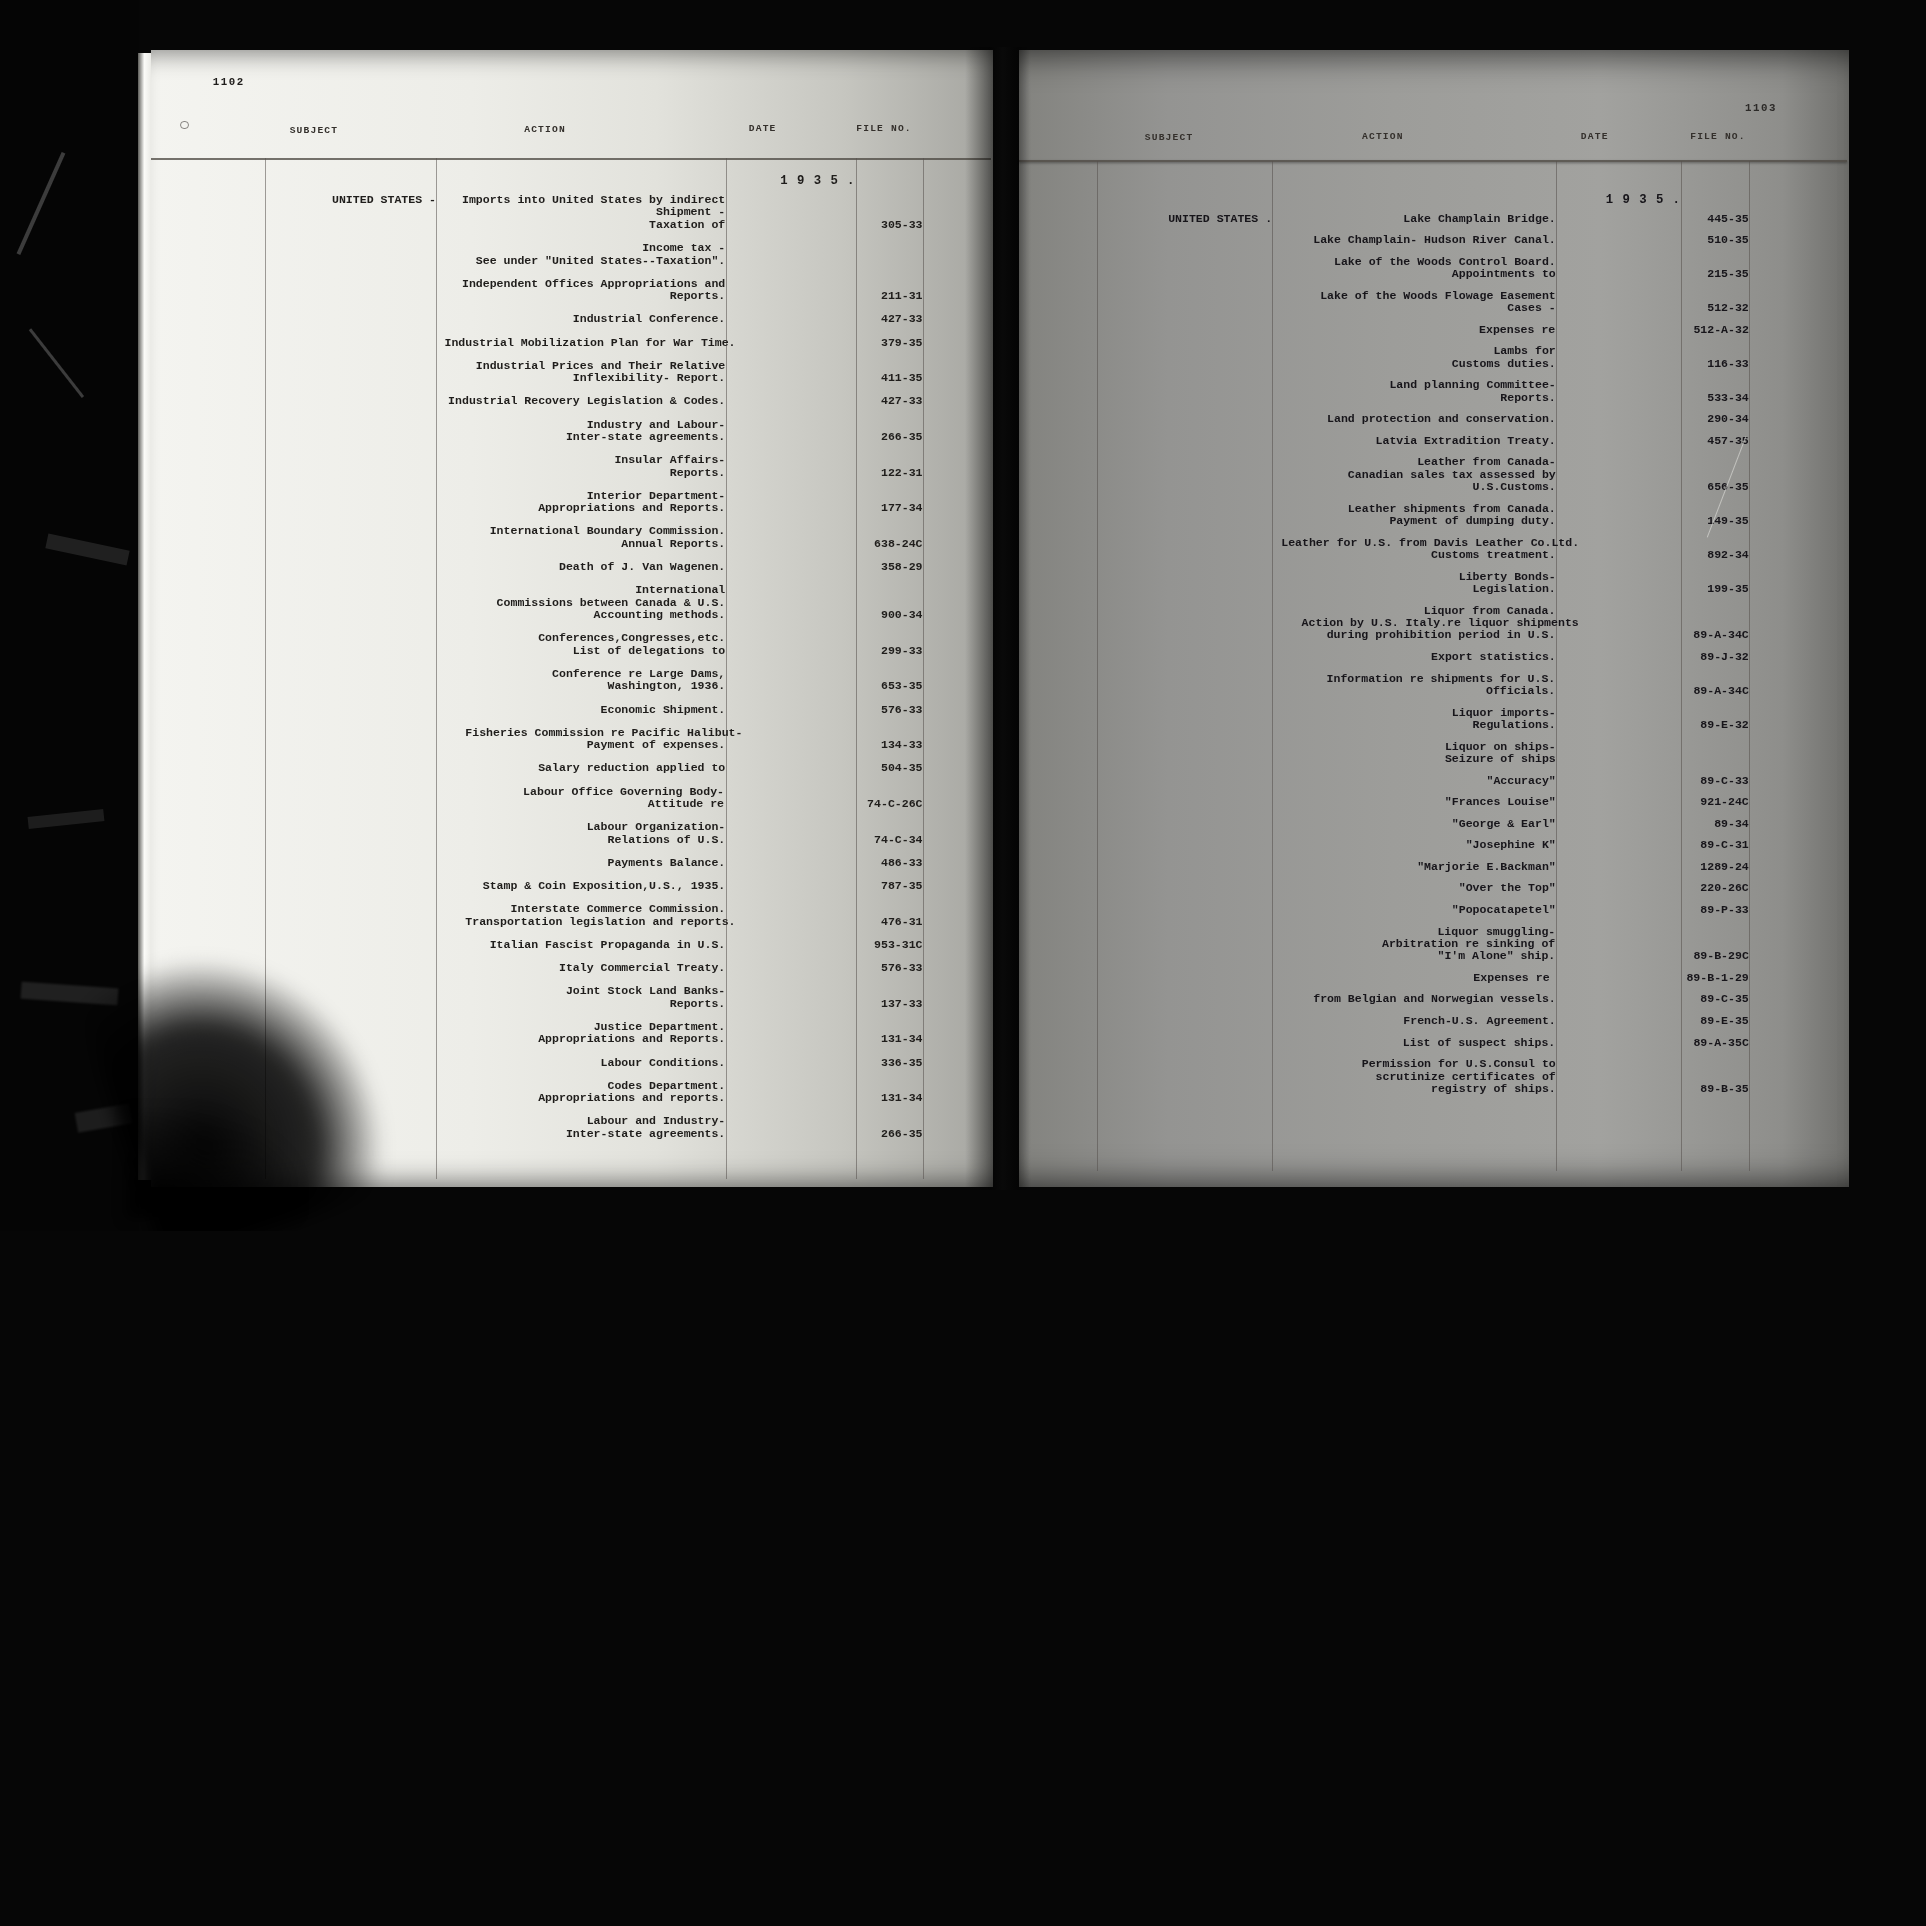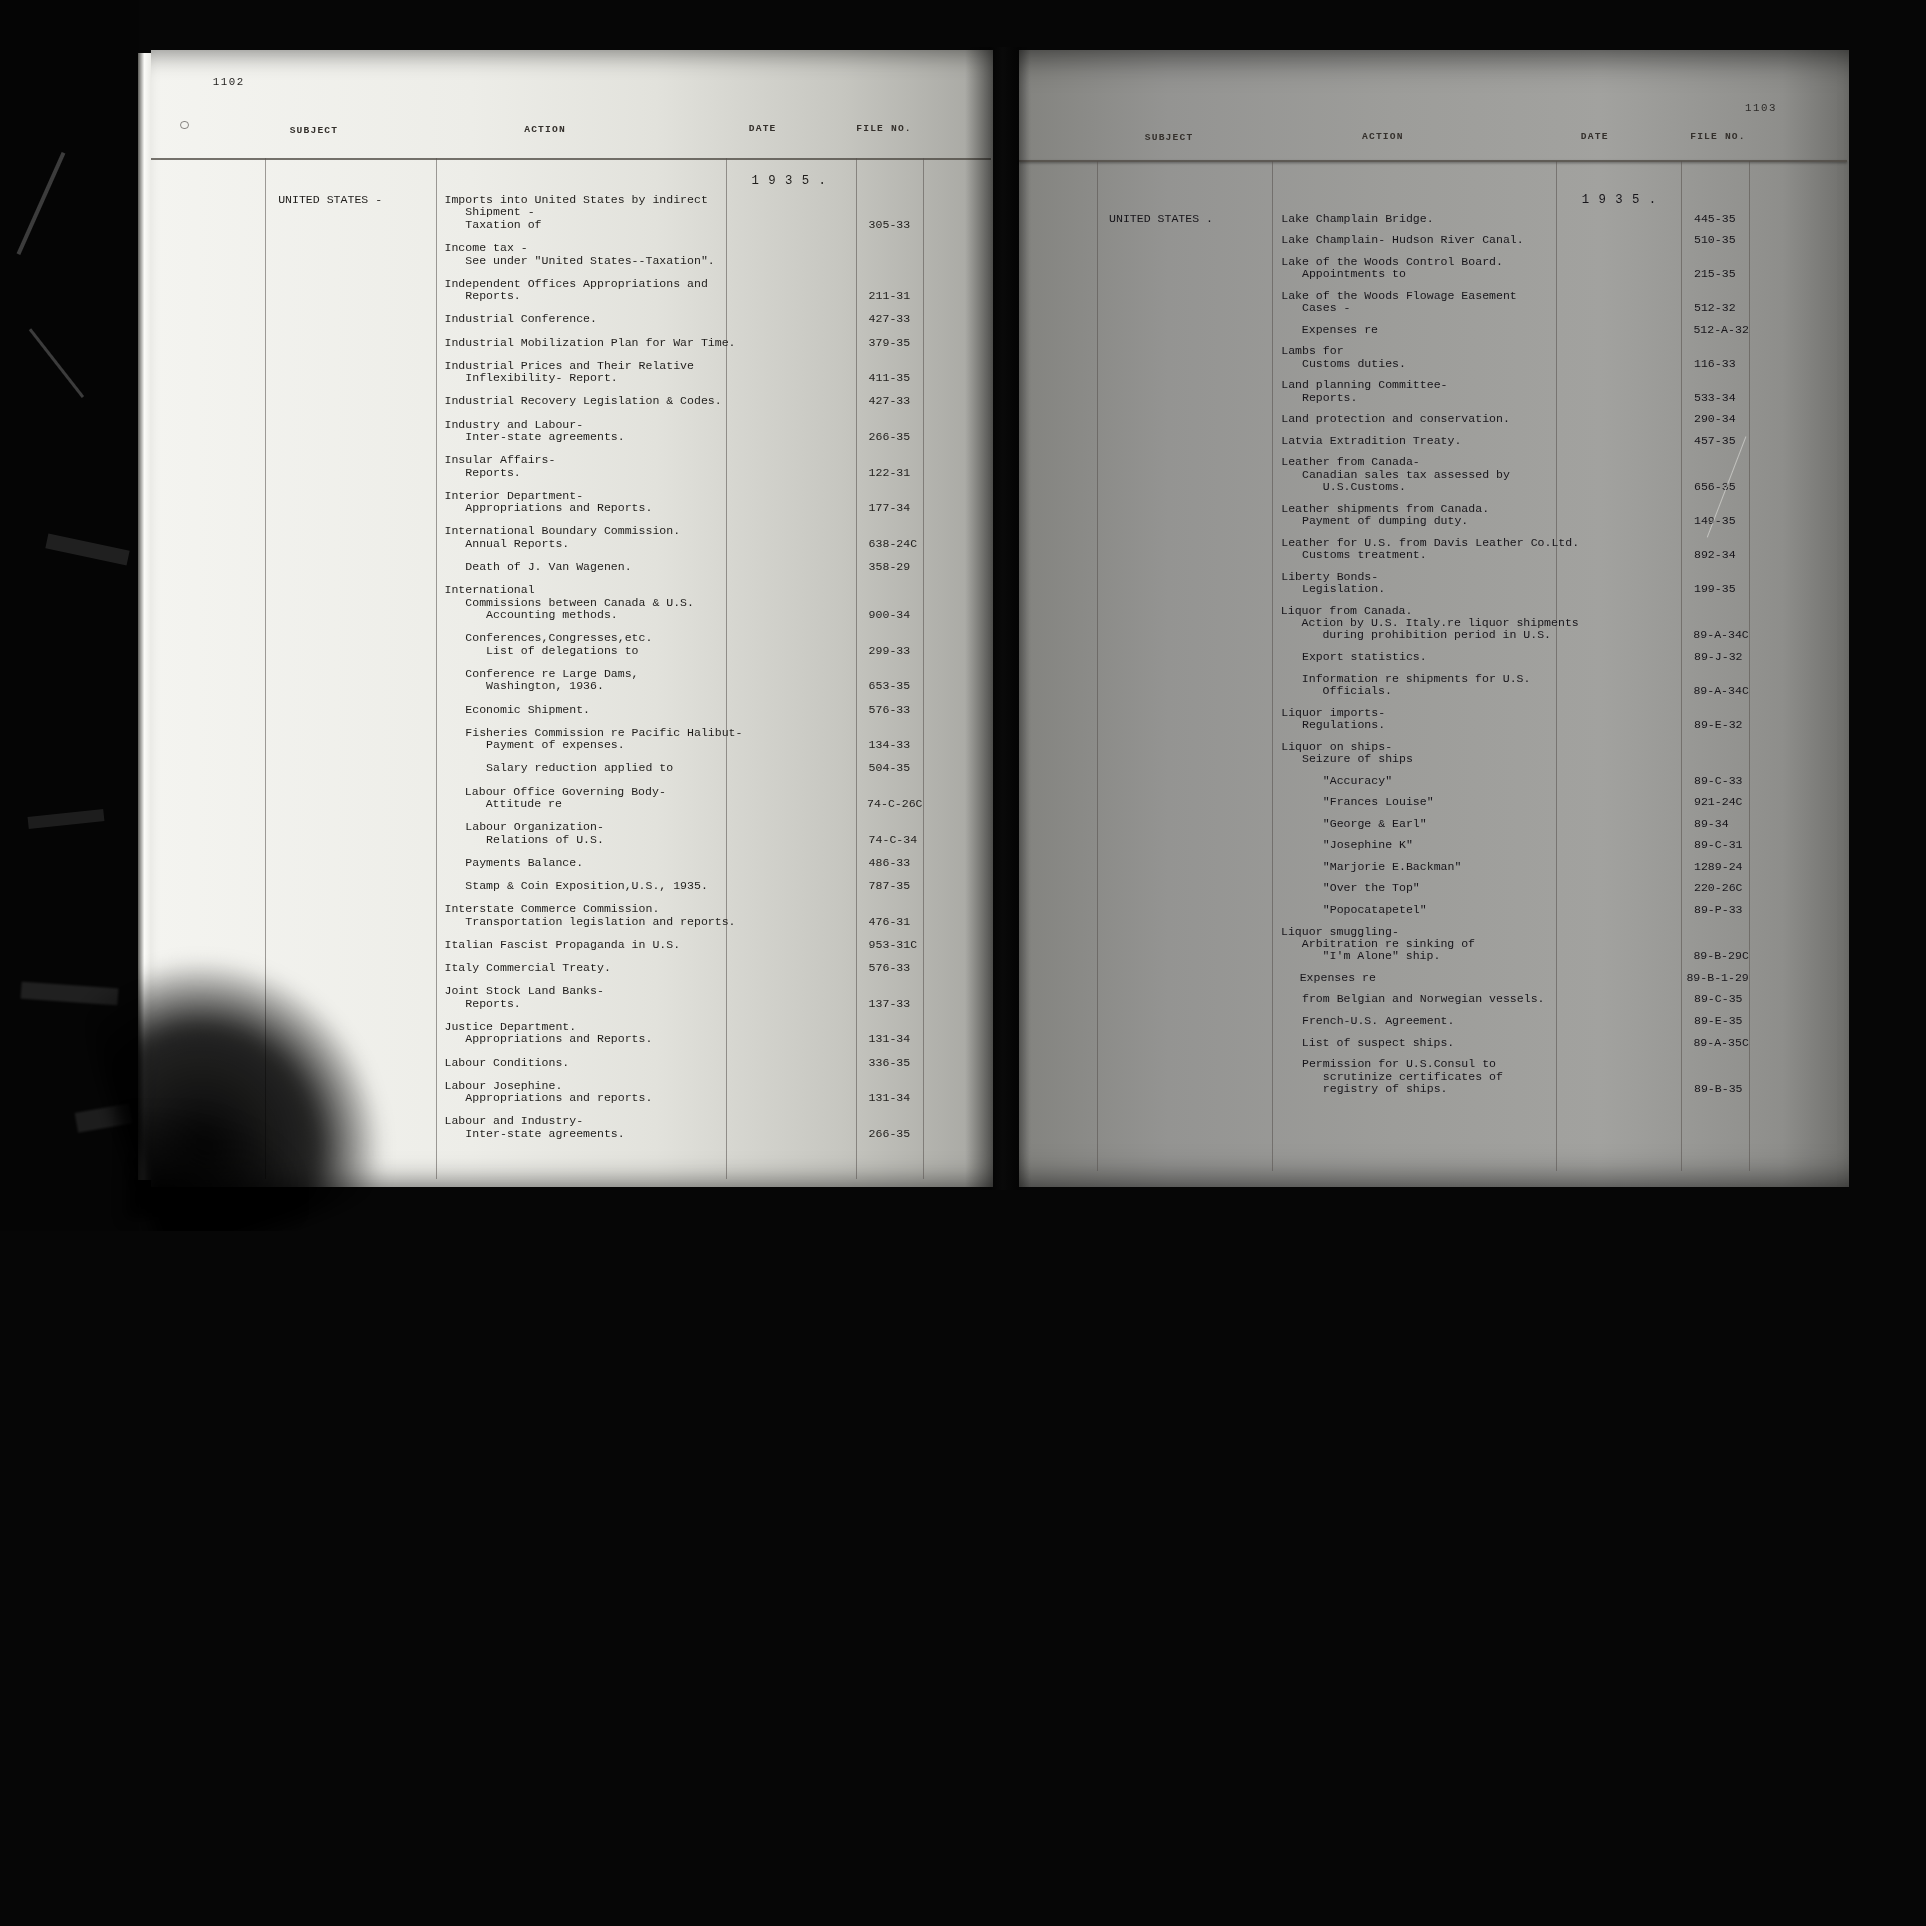--- a/index.html
+++ b/index.html
@@ -30,21 +30,21 @@
   .thumb-shadow{position:absolute;left:5.9%;top:77%;width:13%;height:23%;pointer-events:none;
     background:radial-gradient(ellipse at 30% 65%,rgba(0,0,0,.97) 0%,rgba(0,0,0,.85) 45%,rgba(0,0,0,0) 72%);
     filter:blur(0.45vw);transform:rotate(-18deg);}
   .corner-shadow{position:absolute;left:6.5%;top:90%;width:9%;height:9%;pointer-events:none;
     background:radial-gradient(ellipse at 20% 80%,rgba(0,0,0,.95),rgba(0,0,0,0) 75%);filter:blur(0.3vw);}
   .scratch-right{position:absolute;left:89.6%;top:35.2%;width:0.07vw;height:8.8%;background:#e8e8e4;
     transform:rotate(21deg);opacity:.55;filter:blur(0.2px);}
   .reg-mark{position:absolute;left:9.35%;top:9.8%;width:0.34vw;height:0.34vw;border:0.06vw solid #4e4a46;
     border-radius:50%;opacity:.65;}
   
-  .ink{color:var(--ink,#1f1d1b);font-weight:normal;}
+  .ink{color:var(--ink,#1f1d1b);font-weight:bold;text-align:right;}
   .page-num{position:absolute;font-size:0.56vw;letter-spacing:0.08vw;filter:blur(0.1px);}
   .pn-left{left:11.05%;top:6.2%;}
   .pn-right{left:90.6%;top:8.3%;color:#2c2a28;filter:blur(0.1px);}
   .col-header{position:absolute;font-size:0.5vw;letter-spacing:0.06vw;transform:translateX(-50%);
     color:#34302c;font-weight:bold;filter:blur(0.1px);}
   .hrule{position:absolute;height:0.1vw;background:#4a453f;opacity:.75;}
   .hrule-left{left:7.85%;top:12.82%;width:43.6%;}
   .hrule-right{left:52.9%;top:13.02%;width:43.0%;box-shadow:0 0.06vw 0.12vw rgba(0,0,0,.5);}
   .vline{position:absolute;width:0.045vw;background:#55514c;opacity:.55;}
   .vl-left{top:12.85%;bottom:4.3%;}
@@ -342,21 +342,21 @@
         <div class="cell cell-subject"></div>
         <div class="cell cell-action">
           <div class="line">Labour Conditions.</div>
         </div>
         <div class="cell cell-date"></div>
         <div class="cell cell-file">336-35</div>
       </div>
       <div class="row">
         <div class="cell cell-subject"></div>
         <div class="cell cell-action">
-          <div class="line">Labour Josephine.</div>
+          <div class="line">Codes Department.</div>
           <div class="line">   Appropriations and reports.</div>
         </div>
         <div class="cell cell-date"></div>
         <div class="cell cell-file">131-34</div>
       </div>
       <div class="row">
         <div class="cell cell-subject"></div>
         <div class="cell cell-action">
           <div class="line">Labour and Industry-</div>
           <div class="line">   Inter-state agreements.</div>

